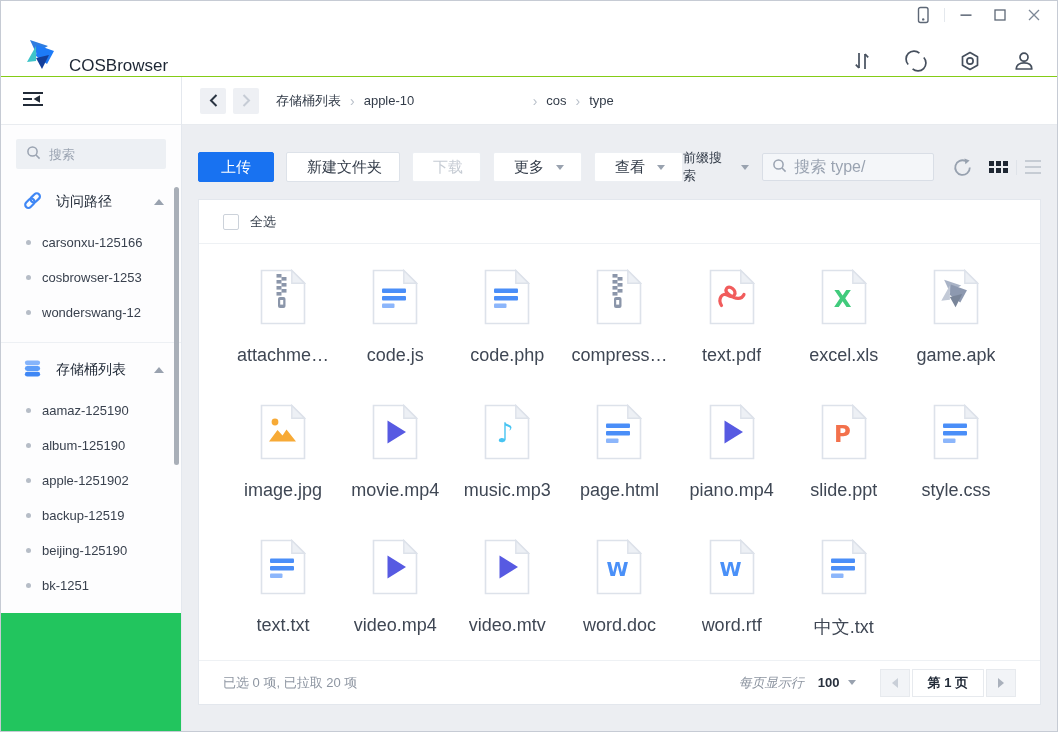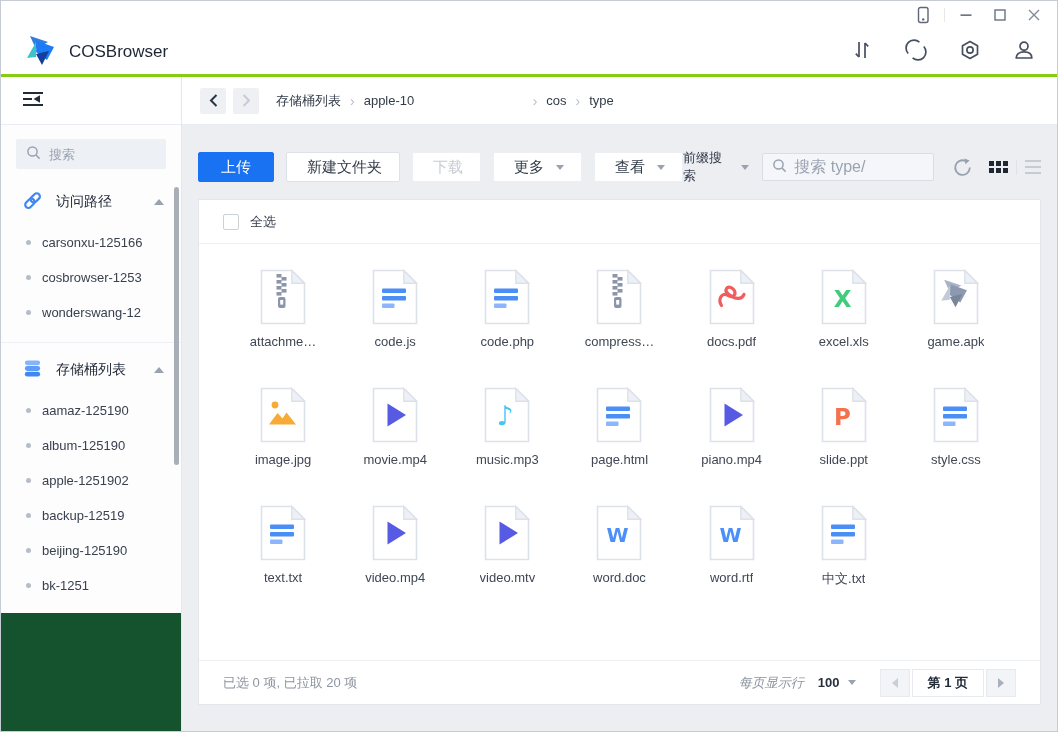--- a/index.html
+++ b/index.html
@@ -7,29 +7,29 @@
   body { font-family: "Liberation Sans", "DejaVu Sans", sans-serif; }
   .window { width:1058px; height:732px; background:#fff; border:1px solid #c6cbd4;
             display:flex; flex-direction:column; overflow:hidden; position:relative; }
 
   
   .titlebar { height:28px; display:flex; align-items:center; justify-content:flex-end; padding-right:6px; }
   .tb-btn { width:34px; height:24px; display:flex; align-items:center; justify-content:center; cursor:default; }
   .tb-sep { width:1px; height:14px; background:#e4e8ed; margin:0 4px; }
 
   
-  .header { height:48px; display:flex; align-items:center; padding:0 22px; border-bottom:3px solid #84cc16; }
+  .header { height:48px; display:flex; align-items:flex-end; padding:0 22px; border-bottom:1px solid #84cc16; }
   .app-name { font-size:17px; color:#1c2634; margin-left:10px; }
   .header-icons { margin-left:auto; display:flex; align-items:center; gap:32px; }
 
   
   .body { flex:1; display:flex; min-height:0; }
 
   
-  .sidebar { width:181px; border-right:1px solid #e4e8ee; background:#14532d; position:relative; flex-shrink:0; }
+  .sidebar { width:181px; border-right:1px solid #e4e8ee; background:#22c55e; position:relative; flex-shrink:0; }
   .side-white { background:#fdfdfe; }
   .side-top { height:48px; border-bottom:1px solid #e9ecf0; display:flex; align-items:center; padding-left:21px; background:#fff; }
   .side-search { padding:14px 15px 12px; }
   .search-box { height:30px; background:#edf0f4; border-radius:2px; display:flex; align-items:center; padding:0 10px; gap:8px; }
   .search-box input { border:none; background:transparent; outline:none; font-size:13px; color:#333c49; width:100%; font-family:inherit; }
   .search-box input::placeholder { color:#9aa3b1; }
   .section-head { height:42px; display:flex; align-items:center; padding:0 17px 0 21px; }
   .section-head .lbl { margin-left:13px; font-size:14px; color:#222b38; }
   .caret-up { margin-left:auto; width:0; height:0; border-left:5px solid transparent; border-right:5px solid transparent; border-bottom:6px solid #99a2af; }
   .side-list { list-style:none; padding:2px 0 10px; }
@@ -73,21 +73,21 @@
 
   
   .card { margin-top:14px; flex:1; background:#fff; border:1px solid #e3e7ed; display:flex; flex-direction:column; min-height:0; }
   .select-row { height:44px; display:flex; align-items:center; gap:11px; padding:0 24px; border-bottom:1px solid #eef1f4; flex-shrink:0; }
   .checkbox { width:16px; height:16px; border:1px solid #ccd2da; border-radius:2px; background:#fff; }
   .select-lbl { font-size:13px; color:#333c49; }
   .file-grid { display:grid; grid-template-columns:repeat(7,1fr); row-gap:38px; padding:25px 28px 10px; flex:1;
                align-content:start; overflow:hidden; }
   .tile { display:flex; flex-direction:column; align-items:center; }
   .file-icon { width:46px; height:56px; }
-  .file-name { margin-top:9px; font-size:13px; color:#3f4754; max-width:102px; white-space:nowrap; overflow:hidden; text-overflow:ellipsis; }
+  .file-name { margin-top:20px; font-size:18px; color:#3f4754; max-width:102px; white-space:nowrap; overflow:hidden; text-overflow:ellipsis; }
   .card-footer { height:44px; border-top:1px solid #eef1f4; display:flex; align-items:center; padding:0 24px 0 24px;
                  font-size:13px; color:#8d95a1; margin-top:auto; flex-shrink:0; }
   .pp-group { margin-left:auto; display:flex; align-items:center; }
   .pp-label { color:#8d95a1;font-style:italic; }
   .pp-value { color:#28303d; font-weight:bold; margin-left:14px; }
   .pp-group .dd-caret { margin-left:8px; }
   .pager { display:flex; gap:2px; margin-left:24px; }
   .pg-btn { width:30px; height:28px; background:#f2f4f7; border:1px solid #e7eaee; display:flex; align-items:center; justify-content:center; }
   .tri-l { width:0; height:0; border-top:5px solid transparent; border-bottom:5px solid transparent; border-right:6px solid #c9cfd8; }
   .tri-r { width:0; height:0; border-top:5px solid transparent; border-bottom:5px solid transparent; border-left:6px solid #aab1bc; }
@@ -410,21 +410,21 @@
                   </svg></div>
                 <div class="file-name">compress…</div>
               </div>
 
               <div class="tile">
                 <div class="file-icon"><svg width="46" height="56" viewBox="0 0 46 56">
                     <path d="M1.5 1.5 H31.8 L44.5 14.2 V54.5 H1.5 Z" fill="#ffffff" stroke="#dde2ea" stroke-width="1.6"></path>
                     <path d="M31.8 1.5 L44.5 14.2 H31.8 Z" fill="#edf0f5" stroke="#dde2ea" stroke-width="1.4"></path>
                     <path d="M12.5 36.5 C8.5 30 13 22.5 19 26.5 C25 30.5 28.5 23.5 23.5 19.5 C18.5 15.5 14 21 20 25.5 C26.5 30.5 32.5 31 35 25.5" fill="none" stroke="#f15c5c" stroke-width="3.2" stroke-linecap="round"></path>
                   </svg></div>
-                <div class="file-name">docs.pdf</div>
+                <div class="file-name">text.pdf</div>
               </div>
 
               <div class="tile">
                 <div class="file-icon"><svg width="46" height="56" viewBox="0 0 46 56">
                     <path d="M1.5 1.5 H31.8 L44.5 14.2 V54.5 H1.5 Z" fill="#ffffff" stroke="#dde2ea" stroke-width="1.6"></path>
                     <path d="M31.8 1.5 L44.5 14.2 H31.8 Z" fill="#edf0f5" stroke="#dde2ea" stroke-width="1.4"></path>
                     <text x="21.5" y="37.5" text-anchor="middle" font-size="23" font-weight="bold" font-family="DejaVu Sans,sans-serif" fill="#41cb7c">X</text>
                   </svg></div>
                 <div class="file-name">excel.xls</div>
               </div>

